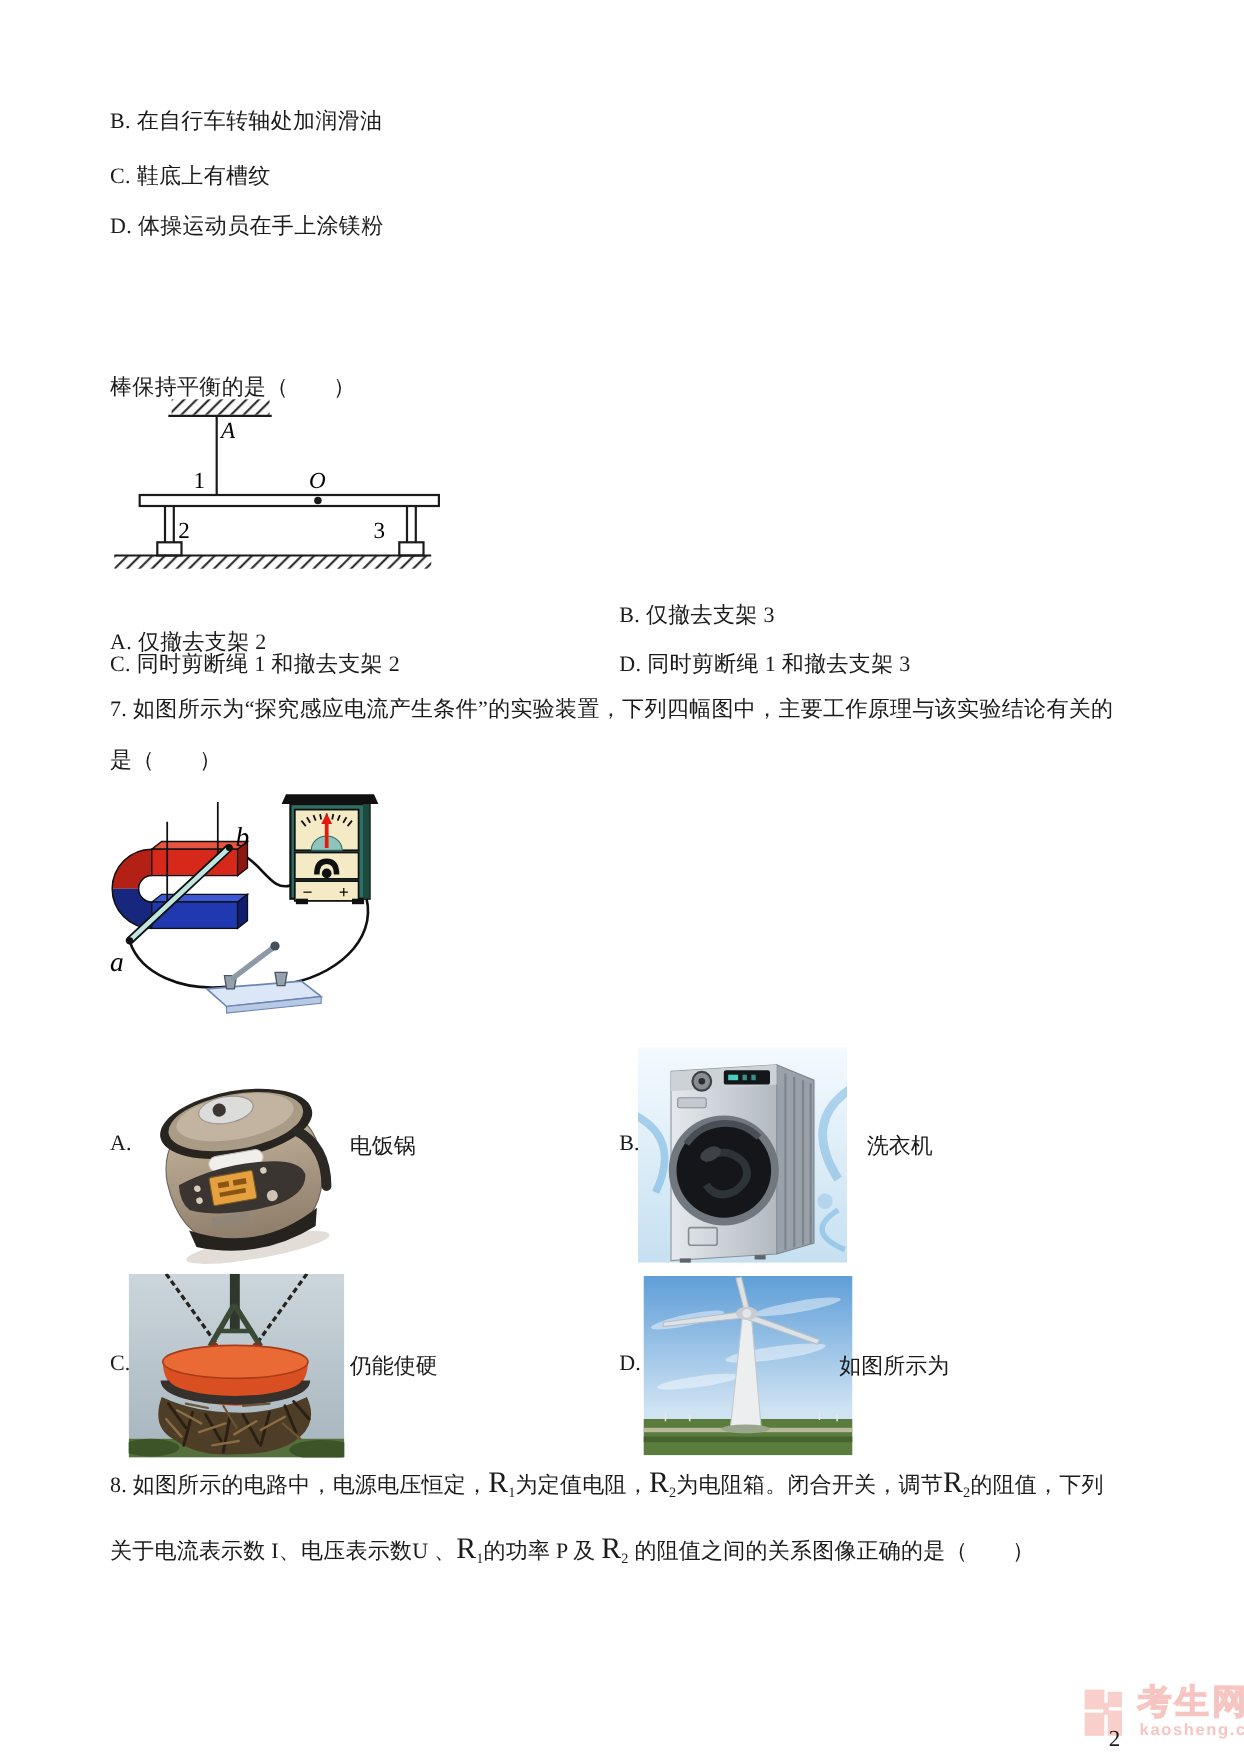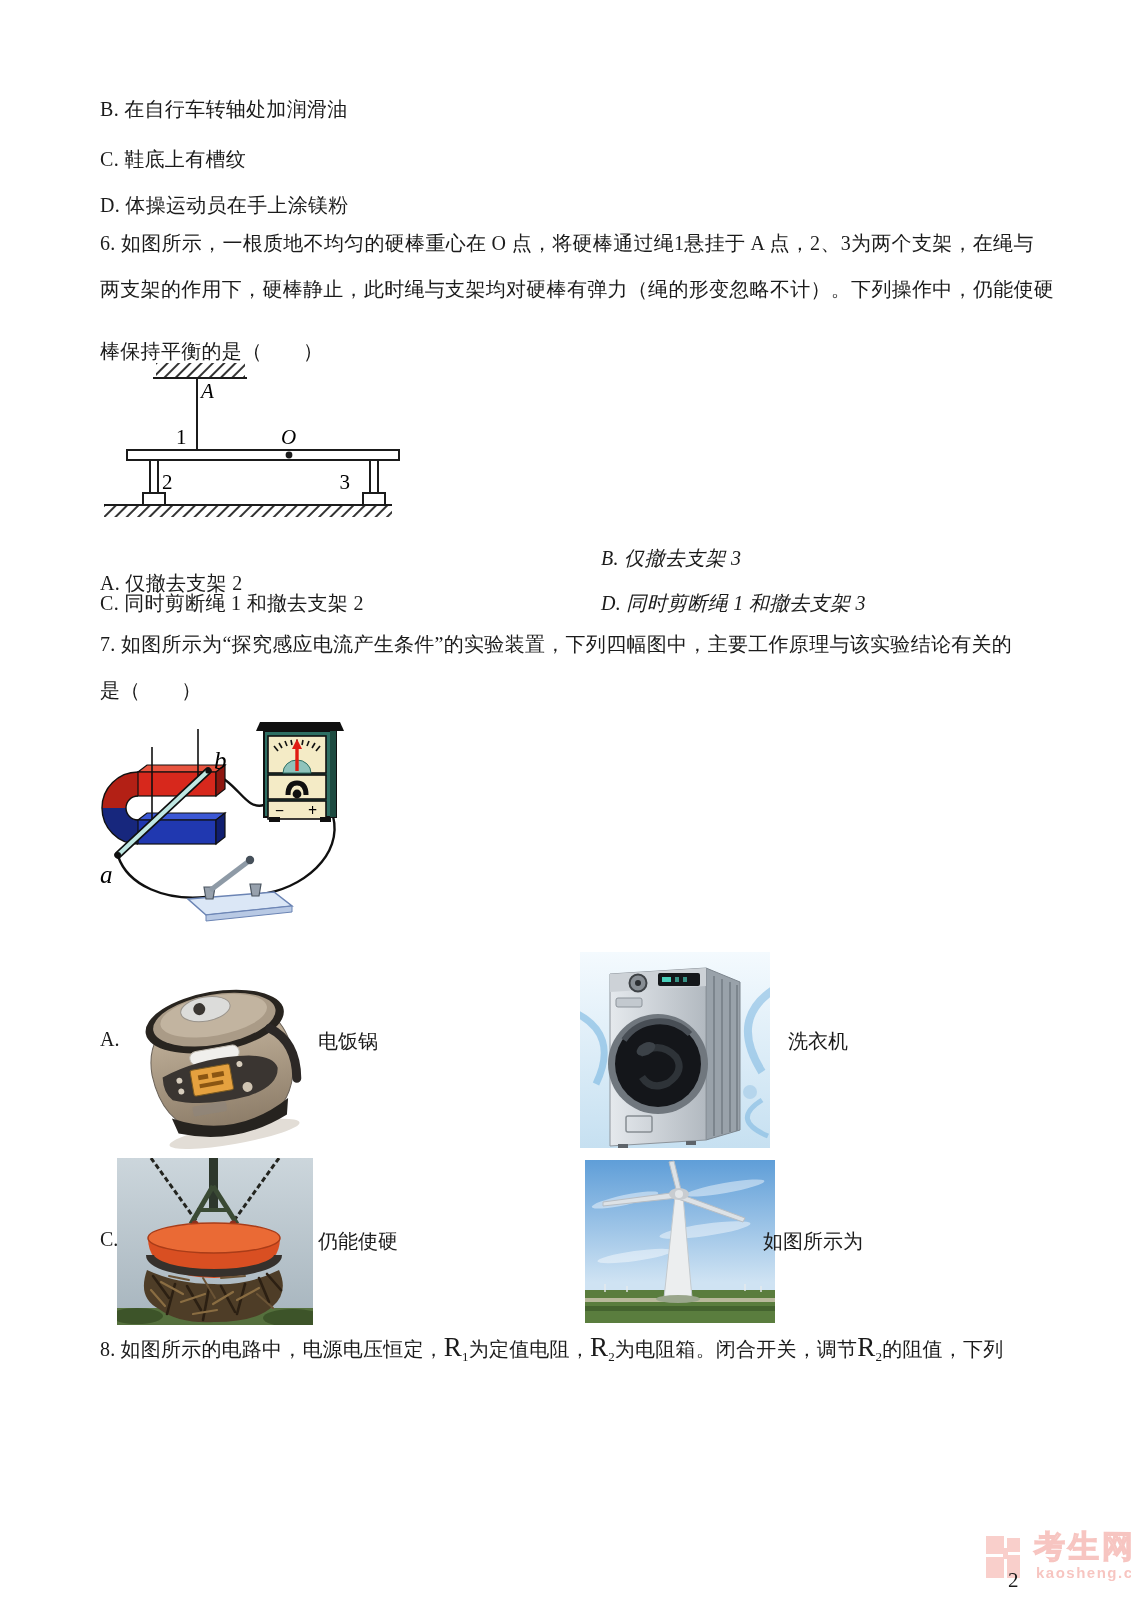--- a/index.html
+++ b/index.html
@@ -3,21 +3,21 @@
 <meta charset="utf-8">
 <style>
   * { margin:0; padding:0; box-sizing:border-box; }
   html,body { background:#ffffff; }
   .page {
     position:relative; width:1131px; height:1600px; background:#fff;
     font-family:"Liberation Serif","DejaVu Serif",serif; color:#1b1b1b;
     overflow:hidden;
   }
   .tline { position:absolute; left:100px; font-size:20px; white-space:nowrap; letter-spacing:0.3px; }
-  .bcol  { left:601px;font-style:italic; }
+  .bcol  { left:563px; }
   .cap   { position:absolute; font-size:20px; white-space:nowrap; }
   .fig   { position:absolute; }
   .q8line { position:absolute; left:100px; width:940px; font-size:20px; white-space:nowrap; letter-spacing:0.2px; }
   .q8line .rbig { font-size:27px; font-family:"Liberation Serif",serif; }
   .q8line sub { font-size:13px; }
   
   .wm { position:absolute; opacity:0.85; }
   .wm-logo { position:absolute; left:986px; top:1536px; width:40px; height:44px; }
   .wm-logo div { position:absolute; background:#f8c7c3; }
   .wm-name {
@@ -35,22 +35,20 @@
 </style>
 </head>
 <body>
 
 <div class="page">
 
   <div class="tline" style="top:96px">B. 在自行车转轴处加润滑油</div>
   <div class="tline" style="top:146px">C. 鞋底上有槽纹</div>
   <div class="tline" style="top:192px">D. 体操运动员在手上涂镁粉</div>
 
-  <div class="tline" style="top:230px">6. 如图所示，一根质地不均匀的硬棒重心在 O 点，将硬棒通过绳1悬挂于 A 点，2、3为两个支架，在绳与</div>
-  <div class="tline" style="top:276px">两支架的作用下，硬棒静止，此时绳与支架均对硬棒有弹力（绳的形变忽略不计）。下列操作中，仍能使硬</div>
   <div class="tline" style="top:338px">棒保持平衡的是（　　）</div>
 
   <div class="fig" style="left:100px;top:360px">
     <svg width="312" height="158" viewBox="0 0 312 158">
       <defs>
         <pattern id="hat" width="8" height="16" patternUnits="userSpaceOnUse" patternTransform="rotate(45)">
           <line x1="2" y1="0" x2="2" y2="16" stroke="#1b1b1b" stroke-width="1.8"></line>
         </pattern>
       </defs>
       <g>
@@ -336,20 +334,21 @@
         <polygon points="95,34 160,58 158,62 93,39" fill="#dde2e6" stroke="#b8bec4" stroke-width="1"></polygon>
         <ellipse cx="94" cy="34" rx="10" ry="6" fill="#c8ccd0"></ellipse>
         <circle cx="94" cy="34" r="4" fill="#e4e7e9"></circle>
         <ellipse cx="93" cy="139" rx="22" ry="4" fill="#9aa68c"></ellipse>
       </g>
     </svg>
   </div>
   <div class="cap" style="left:763px;top:1228px">如图所示为</div>
 
   <div class="q8line" style="top:1332px"><span>8. 如图所示的电路中，电源电压恒定，</span><span class="rbig">R</span><sub>1</sub><span>为定值电阻，</span><span class="rbig">R</span><sub>2</sub><span>为电阻箱。闭合开关，调节</span><span class="rbig">R</span><sub>2</sub><span>的阻值，下列</span></div>
+  <div class="q8line" style="top:1392px"><span>关于电流表示数 I、电压表示数U 、</span><span class="rbig">R</span><sub>1</sub><span>的功率 P 及 </span><span class="rbig">R</span><sub>2</sub><span> 的阻值之间的关系图像正确的是（　　）</span></div>
 
   <div class="wm wm-logo">
     <div style="left:0;top:0;width:18px;height:18px"></div>
     <div style="left:0;top:21px;width:18px;height:21px"></div>
     <div style="left:21px;top:2px;width:13px;height:14px"></div>
     <div style="left:21px;top:19px;width:13px;height:23px"></div>
     <div style="left:17px;top:12px;width:5px;height:11px"></div>
   </div>
   <div class="wm wm-name">考生网</div>
   <div class="wm wm-domain">kaosheng.com</div>

